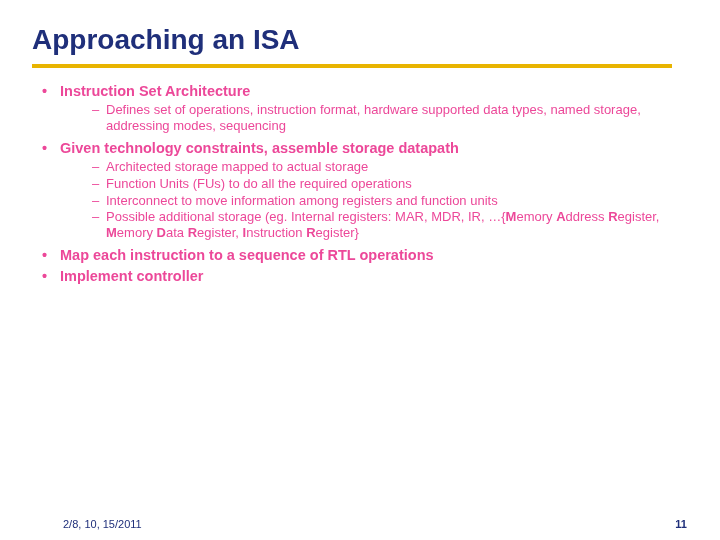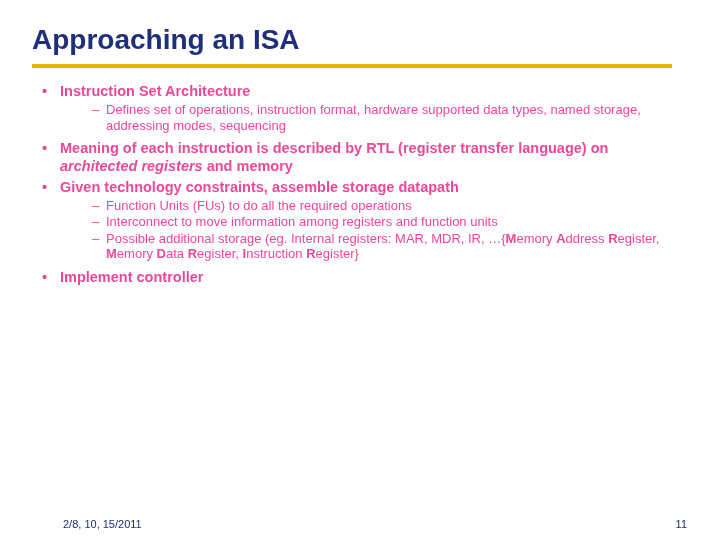--- a/index.html
+++ b/index.html
@@ -75,51 +75,52 @@
     width: 100%;
     padding: 0 48px;
     display: flex;
     justify-content: space-between;
     align-items: center;
     font-size: 11px;
     color: #1f2f7a;
     margin-left: 11px;
   }
   .footer .center { color: #1f2f7a; }
-  .footer .right { color: #1f2f7a; }
+  .footer .right { color: #1f2f7a; font-weight: bold; }
 </style>
 </head>
 <body>
 
 <div class="slide">
   <div class="title">Approaching an ISA</div>
   <div class="title-underline"></div>
 
   <div class="content">
 
     <ul class="b1">
       <li><span>Instruction Set Architecture</span>
         <ul class="b2">
           <li>Defines set of operations, instruction format, hardware supported data types, named storage, addressing modes, sequencing</li>
         </ul>
       </li>
     </ul>
 
     <ul class="b1">
-      <li><span>Meaning of each instruction is described by RTL (register transfer language) on </span><span class="italic">architected registers</span><span> and memory</span></li>
       <li><span>Given technology constraints, assemble storage datapath</span>
         <ul class="b2">
+          <li>Architected storage mapped to actual storage</li>
           <li>Function Units (FUs) to do all the required operations</li>
           <li>Interconnect to move information among registers and function units</li>
           <li><span>Possible additional storage (eg. Internal registers: MAR, MDR, IR, …{</span><b>M</b><span>emory </span><b>A</b><span>ddress </span><b>R</b><span>egister, </span><b>M</b><span>emory </span><b>D</b><span>ata </span><b>R</b><span>egister, </span><b>I</b><span>nstruction </span><b>R</b><span>egister}</span></li>
         </ul>
       </li>
     </ul>
 
     <ul class="b1">
+      <li>Map each instruction to a sequence of RTL operations</li>
       <li>Implement controller</li>
     </ul>
 
   </div>
 </div>
 
 <div class="footer">
   <span class="left">2/8, 10, 15/2011</span>
   <span class="right">11</span>
 </div>

